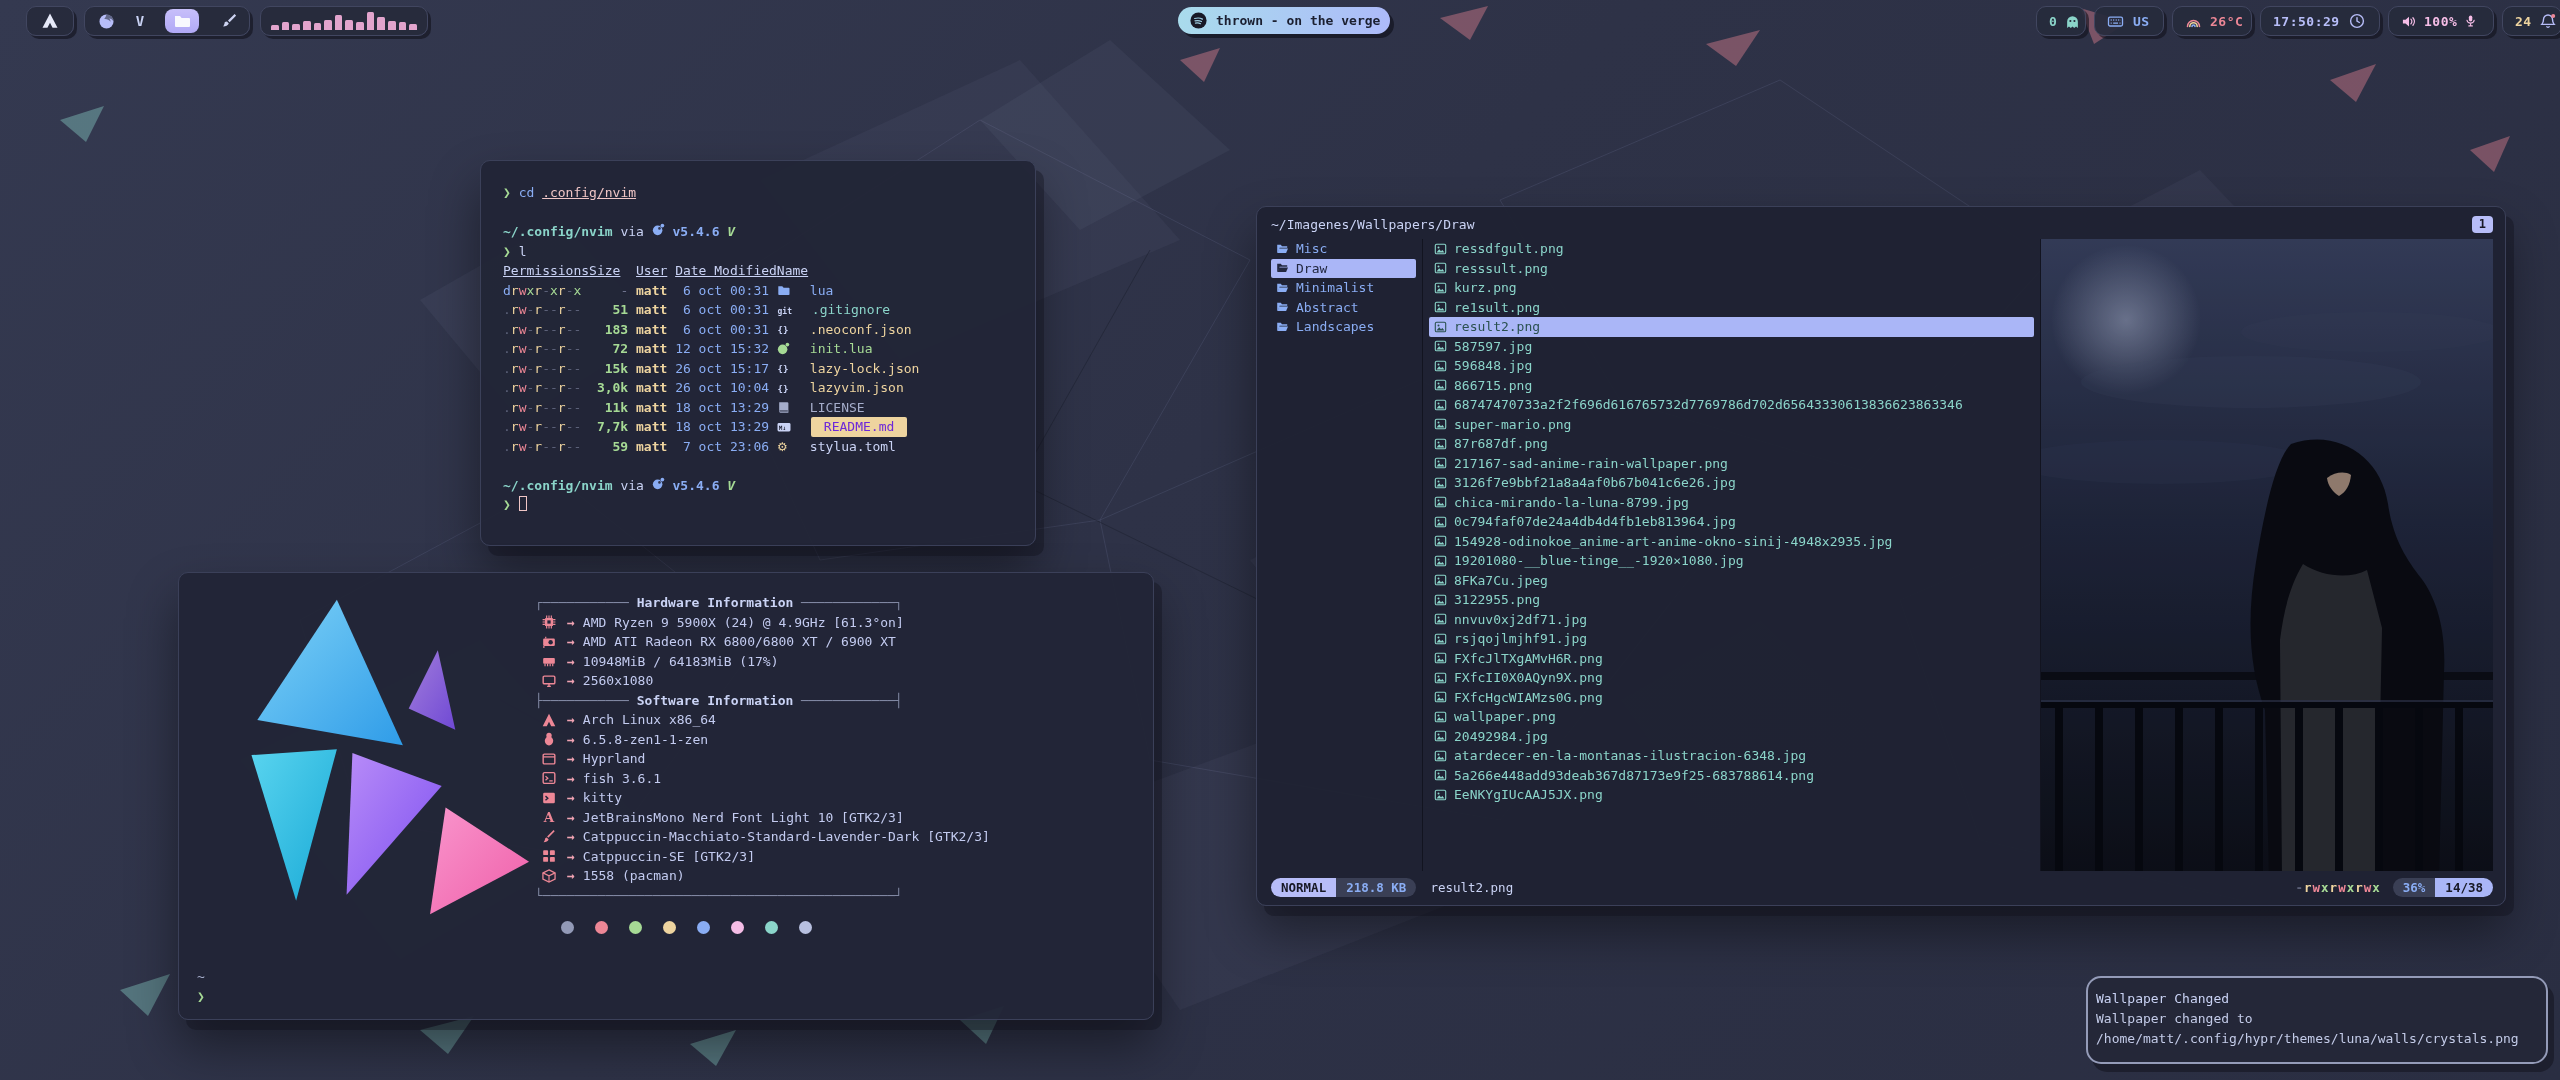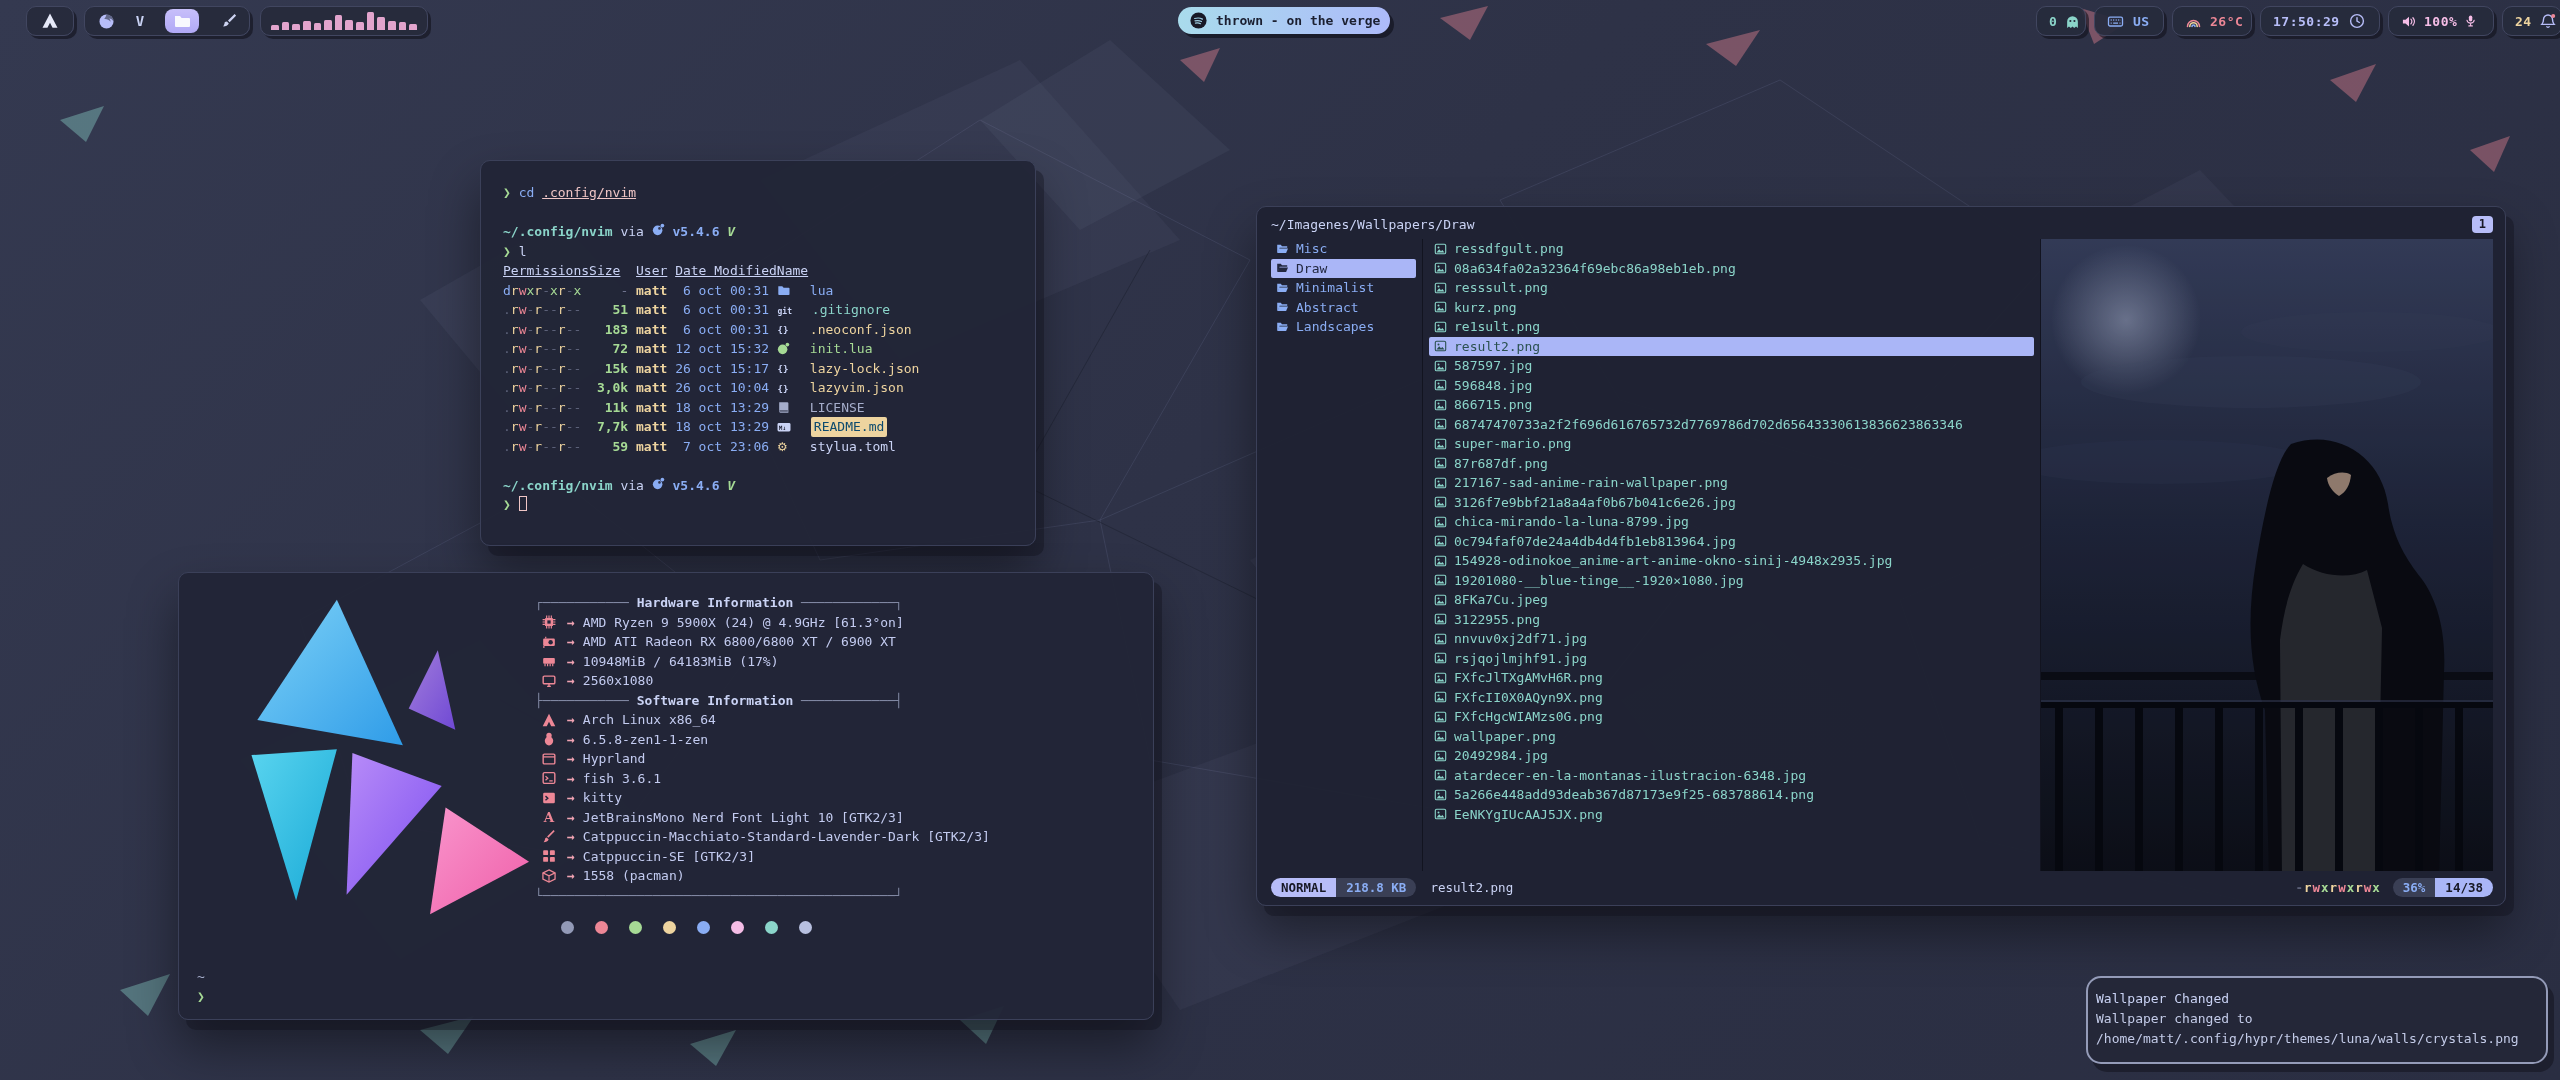--- a/index.html
+++ b/index.html
@@ -67,21 +67,21 @@
   
   #term{left:480px;top:160px;width:556px;height:386px;padding:22px 22px;font-size:13px;line-height:19.5px;color:var(--text)}
   #term .tline{white-space:pre;height:19.5px}
   .u-pink{color:#f0c6c6;text-decoration:underline}
   .lsrow{display:grid;grid-template-columns:10ch 5ch 4ch 12ch auto;column-gap:1ch;height:19.5px;align-items:center}
   .lsrow span{white-space:pre}
   .lsrow .sz{text-align:right}
   .lshead span{text-decoration:underline;color:var(--text)}
   .namecell{display:flex;align-items:center;gap:20px}
   .fi{display:inline-flex;line-height:0}
-  .hlname{background:var(--yellow);color:#0c4a6e;padding:0 3px;border-radius:2px}
+  .hlname{background:var(--yellow);color:#6d28d9;padding:0 13px;border-radius:2px}
   .cursorbox{display:inline-block;width:8px;height:15px;border:1px solid #f0c6c6;vertical-align:-2px;margin-left:1ch}
 
   
   #fetch{left:178px;top:572px;width:976px;height:448px}
   #fetch-logo{position:absolute;left:22px;top:14px}
   #fetch-info{position:absolute;left:356px;top:20px;width:600px;font-size:13px;line-height:19.5px;color:#c3cbf0}
   .fxhead{white-space:pre;color:#8087a2}
   .fxhead b{color:var(--text)}
   .fxrow{display:flex;align-items:center;height:19.5px;white-space:pre}
   .fxrow .fxi{width:16px;display:inline-flex;justify-content:center;margin:0 10px 0 6px;color:var(--red)}
@@ -537,25 +537,20 @@
     <div class="fm-files" id="fm-files">
         <div class="frow file"><span class="fi"><svg width="13" height="12" viewBox="0 0 12 12">
               <rect x=".8" y="1.2" width="10.4" height="9.6" rx="1.4" fill="none" stroke="currentColor" stroke-width="1.1"></rect>
               <circle cx="4" cy="4.6" r="1" fill="currentColor"></circle>
               <path d="M2 9.4l2.7-3.1 1.8 2 1.3-1.4 2.2 2.5z" fill="currentColor"></path>
             </svg></span><span>ressdfgult.png</span></div>
         <div class="frow file"><span class="fi"><svg width="13" height="12" viewBox="0 0 12 12">
               <rect x=".8" y="1.2" width="10.4" height="9.6" rx="1.4" fill="none" stroke="currentColor" stroke-width="1.1"></rect>
               <circle cx="4" cy="4.6" r="1" fill="currentColor"></circle>
               <path d="M2 9.4l2.7-3.1 1.8 2 1.3-1.4 2.2 2.5z" fill="currentColor"></path>
-            </svg></span><span>08a634fa02a32364f69ebc86a98eb1eb.png</span></div>
-        <div class="frow file"><span class="fi"><svg width="13" height="12" viewBox="0 0 12 12">
-              <rect x=".8" y="1.2" width="10.4" height="9.6" rx="1.4" fill="none" stroke="currentColor" stroke-width="1.1"></rect>
-              <circle cx="4" cy="4.6" r="1" fill="currentColor"></circle>
-              <path d="M2 9.4l2.7-3.1 1.8 2 1.3-1.4 2.2 2.5z" fill="currentColor"></path>
             </svg></span><span>resssult.png</span></div>
         <div class="frow file"><span class="fi"><svg width="13" height="12" viewBox="0 0 12 12">
               <rect x=".8" y="1.2" width="10.4" height="9.6" rx="1.4" fill="none" stroke="currentColor" stroke-width="1.1"></rect>
               <circle cx="4" cy="4.6" r="1" fill="currentColor"></circle>
               <path d="M2 9.4l2.7-3.1 1.8 2 1.3-1.4 2.2 2.5z" fill="currentColor"></path>
             </svg></span><span>kurz.png</span></div>
         <div class="frow file"><span class="fi"><svg width="13" height="12" viewBox="0 0 12 12">
               <rect x=".8" y="1.2" width="10.4" height="9.6" rx="1.4" fill="none" stroke="currentColor" stroke-width="1.1"></rect>
               <circle cx="4" cy="4.6" r="1" fill="currentColor"></circle>
               <path d="M2 9.4l2.7-3.1 1.8 2 1.3-1.4 2.2 2.5z" fill="currentColor"></path>

